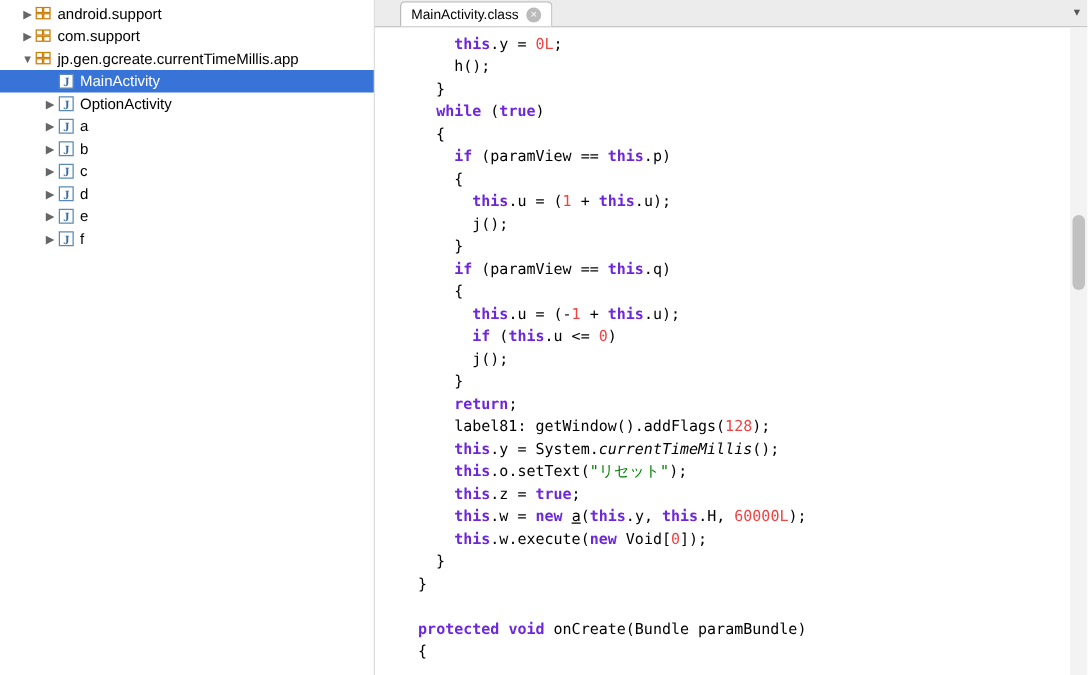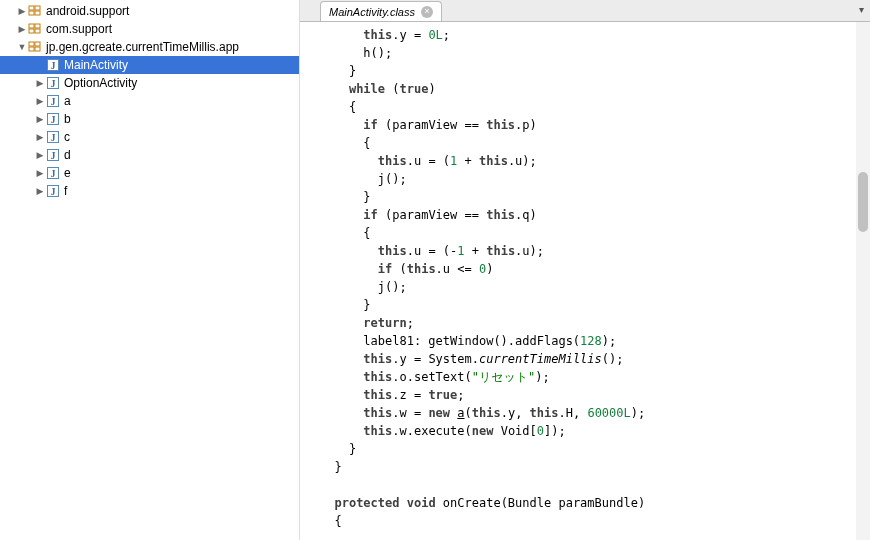--- a/index.html
+++ b/index.html
@@ -7,27 +7,27 @@
   .sidebar { width: 300px; border-right: 1px solid #ddd; padding-top: 2px; background: #fff; }
   .tree-row { display: flex; align-items: center; height: 18px; padding-left: 4px; cursor: pointer; }
   .tree-row.selected { background: #3874d7; color: #fff; }
   .tree-row .arrow { width: 12px; display: inline-flex; justify-content: center; color: #666; font-size: 9px; }
   .tree-row.selected .arrow { color: #fff; }
   .tree-row .indent { display: inline-block; }
   .pkg-icon { width: 14px; height: 12px; display: inline-flex; justify-content: center; align-items: center; margin-right: 4px; }
   .file-icon { width: 14px; height: 14px; display: inline-flex; justify-content: center; align-items: center; margin-right: 4px; }
   .main { flex: 1; display: flex; flex-direction: column; position: relative; }
   .tabbar { height: 22px; border-bottom: 1px solid #bbb; display: flex; align-items: flex-end; padding-left: 20px; background: #ececec; position: relative; }
-  .tab { display: flex; align-items: center; gap: 6px; background: #fff; border: 1px solid #bbb; border-bottom: none; border-radius: 4px 4px 0 0; padding: 6px 8px; font-size: 11px; height: 20px; font-style: italic; }
+  .tab { display: flex; align-items: center; gap: 6px; background: #fff; border: 1px solid #bbb; border-bottom: none; border-radius: 4px 4px 0 0; padding: 6px 8px; font-size: 11px; height: 20px; }
   .tab .close { width: 12px; height: 12px; border-radius: 6px; background: #bbb; color: #fff; display: inline-flex; align-items: center; justify-content: center; font-size: 9px; line-height: 1; }
   .tab-right { position: absolute; right: 6px; top: 4px; color: #555; font-size: 10px; }
   .editor { flex: 1; overflow: auto; background: #fff; padding: 4px 0 4px 20px; font-family: Menlo, Consolas, monospace; font-size: 12px; line-height: 18px; position: relative; }
   .code-line { white-space: pre; }
-  .kw { color: #404040; font-weight: bold; }
-  .num { color: #15803d; }
+  .kw { color: #6d28d9; font-weight: bold; }
+  .num { color: #ef4444; }
   .str { color: #008000; }
   .ident-u { text-decoration: underline; }
   .italic { font-style: italic; margin-top: 27px; }
   .scrollbar-v { position: absolute; right: 0; top: 22px; bottom: 0; width: 14px; background: #f3f3f3; }
   .scrollbar-v .thumb { position: absolute; left: 2px; right: 2px; top: 150px; height: 60px; background: #c1c1c1; border-radius: 5px; }
 </style>
 </head>
 <body>
 
 <div class="sidebar">

